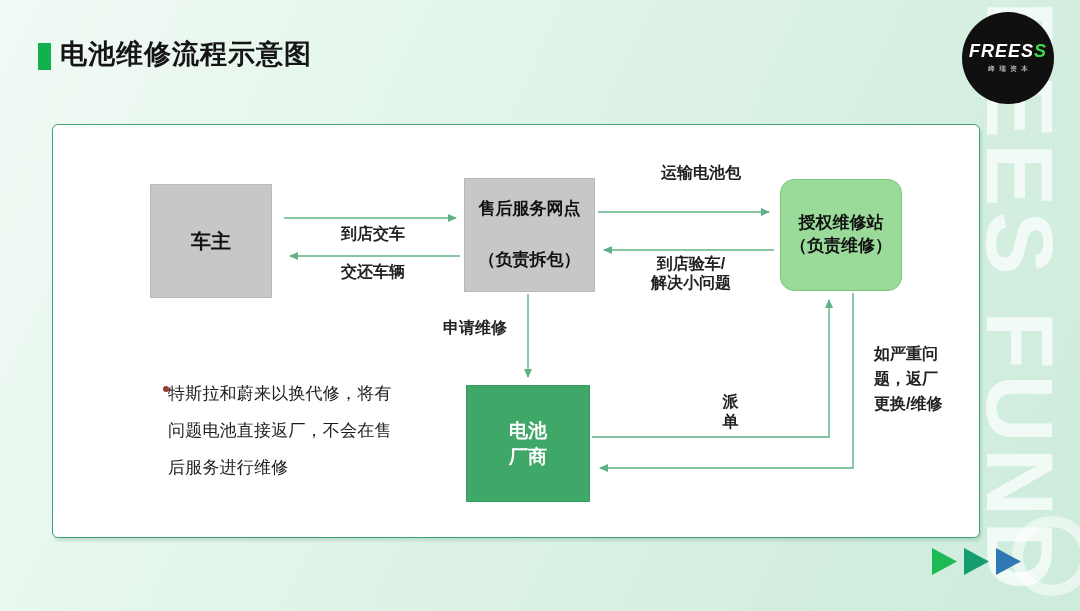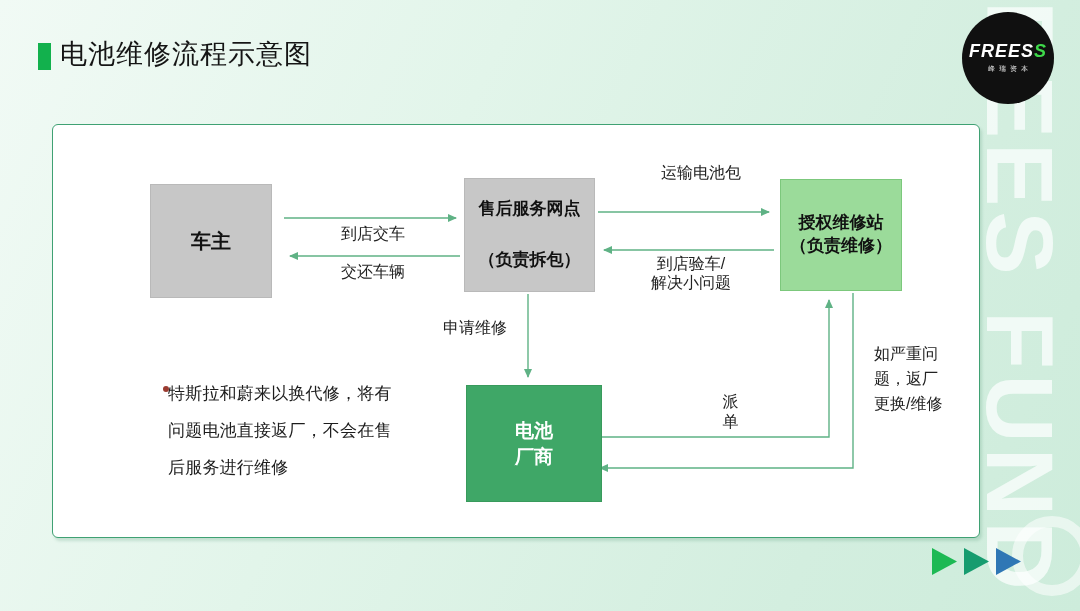--- a/index.html
+++ b/index.html
@@ -19,21 +19,21 @@
     color: rgba(250, 254, 252, 0.78); white-space: nowrap;
     z-index: 1;
   }
 
   
   .title-bar {
     position: absolute; left: 38px; top: 43px; width: 13px; height: 27px;
   }
   .page-title {
     position: absolute; left: 60px; top: 36px;
-    font-size: 27px; font-weight: 400; color: #151515; letter-spacing: 1px;
+    font-size: 27px; font-weight: 700; color: #151515; letter-spacing: 1px;
     z-index: 2;
   }
 
   
   .logo {
     position: absolute; left: 962px; top: 12px; width: 92px; height: 92px;
     background: #101010; border-radius: 50%; z-index: 3;
     display: flex; flex-direction: column; align-items: center; justify-content: center;
   }
   .logo-brand {
@@ -54,32 +54,32 @@
   }
 
   
   .node {
     position: absolute; display: flex; flex-direction: column;
     align-items: center; justify-content: center; text-align: center;
     font-weight: 600; color: #111; z-index: 4; line-height: 1.35;
   }
   .node-owner        { left: 150px; top: 184px; width: 122px; height: 114px; font-size: 20px; }
   .node-service      { left: 464px; top: 178px; width: 131px; height: 114px; font-size: 17px; }
-  .node-station      { left: 780px; top: 179px; width: 122px; height: 112px; font-size: 17px; }
-  .node-manufacturer { left: 466px; top: 385px; width: 136px; height: 117px; font-size: 19px; color: #ffffff; }
+  .node-station      { left: 780px; top: 179px; width: 122px; height: 112px; font-size: 17px; border-radius: 14px; }
+  .node-manufacturer { left: 466px; top: 385px; width: 124px; height: 117px; font-size: 19px; color: #ffffff; }
   .node-gray  { border: 1px solid #b9b9b9; }
   .node-lgreen{ border: 1px solid #7cc87c; }
   .node-green { border: 1px solid #389a5c; }
 
   
   .arrows { position: absolute; left: 0; top: 0; width: 1080px; height: 611px; z-index: 3; }
 
   
   .edge-label {
-    position: absolute; z-index: 4; color: #222; font-size: 16px; font-weight: 400;
+    position: absolute; z-index: 4; color: #222; font-size: 16px; font-weight: 700;
     text-align: center; line-height: 19px;
   }
   .lbl-deliver  { left: 318px; top: 186px; width: 110px; margin-top: 38px; }
   .lbl-return   { left: 318px; top: 262px; width: 110px; }
   .lbl-ship     { left: 645px; top: 163px; width: 112px; }
   .lbl-inspect  { left: 628px; top: 254px; width: 126px; }
   .lbl-apply    { left: 438px; top: 318px; width: 74px; }
   .lbl-dispatch { left: 721px; top: 392px; width: 19px; line-height: 20px; }
   .lbl-factory  { left: 874px; top: 341px; width: 82px; text-align: left; line-height: 25px; }
 

